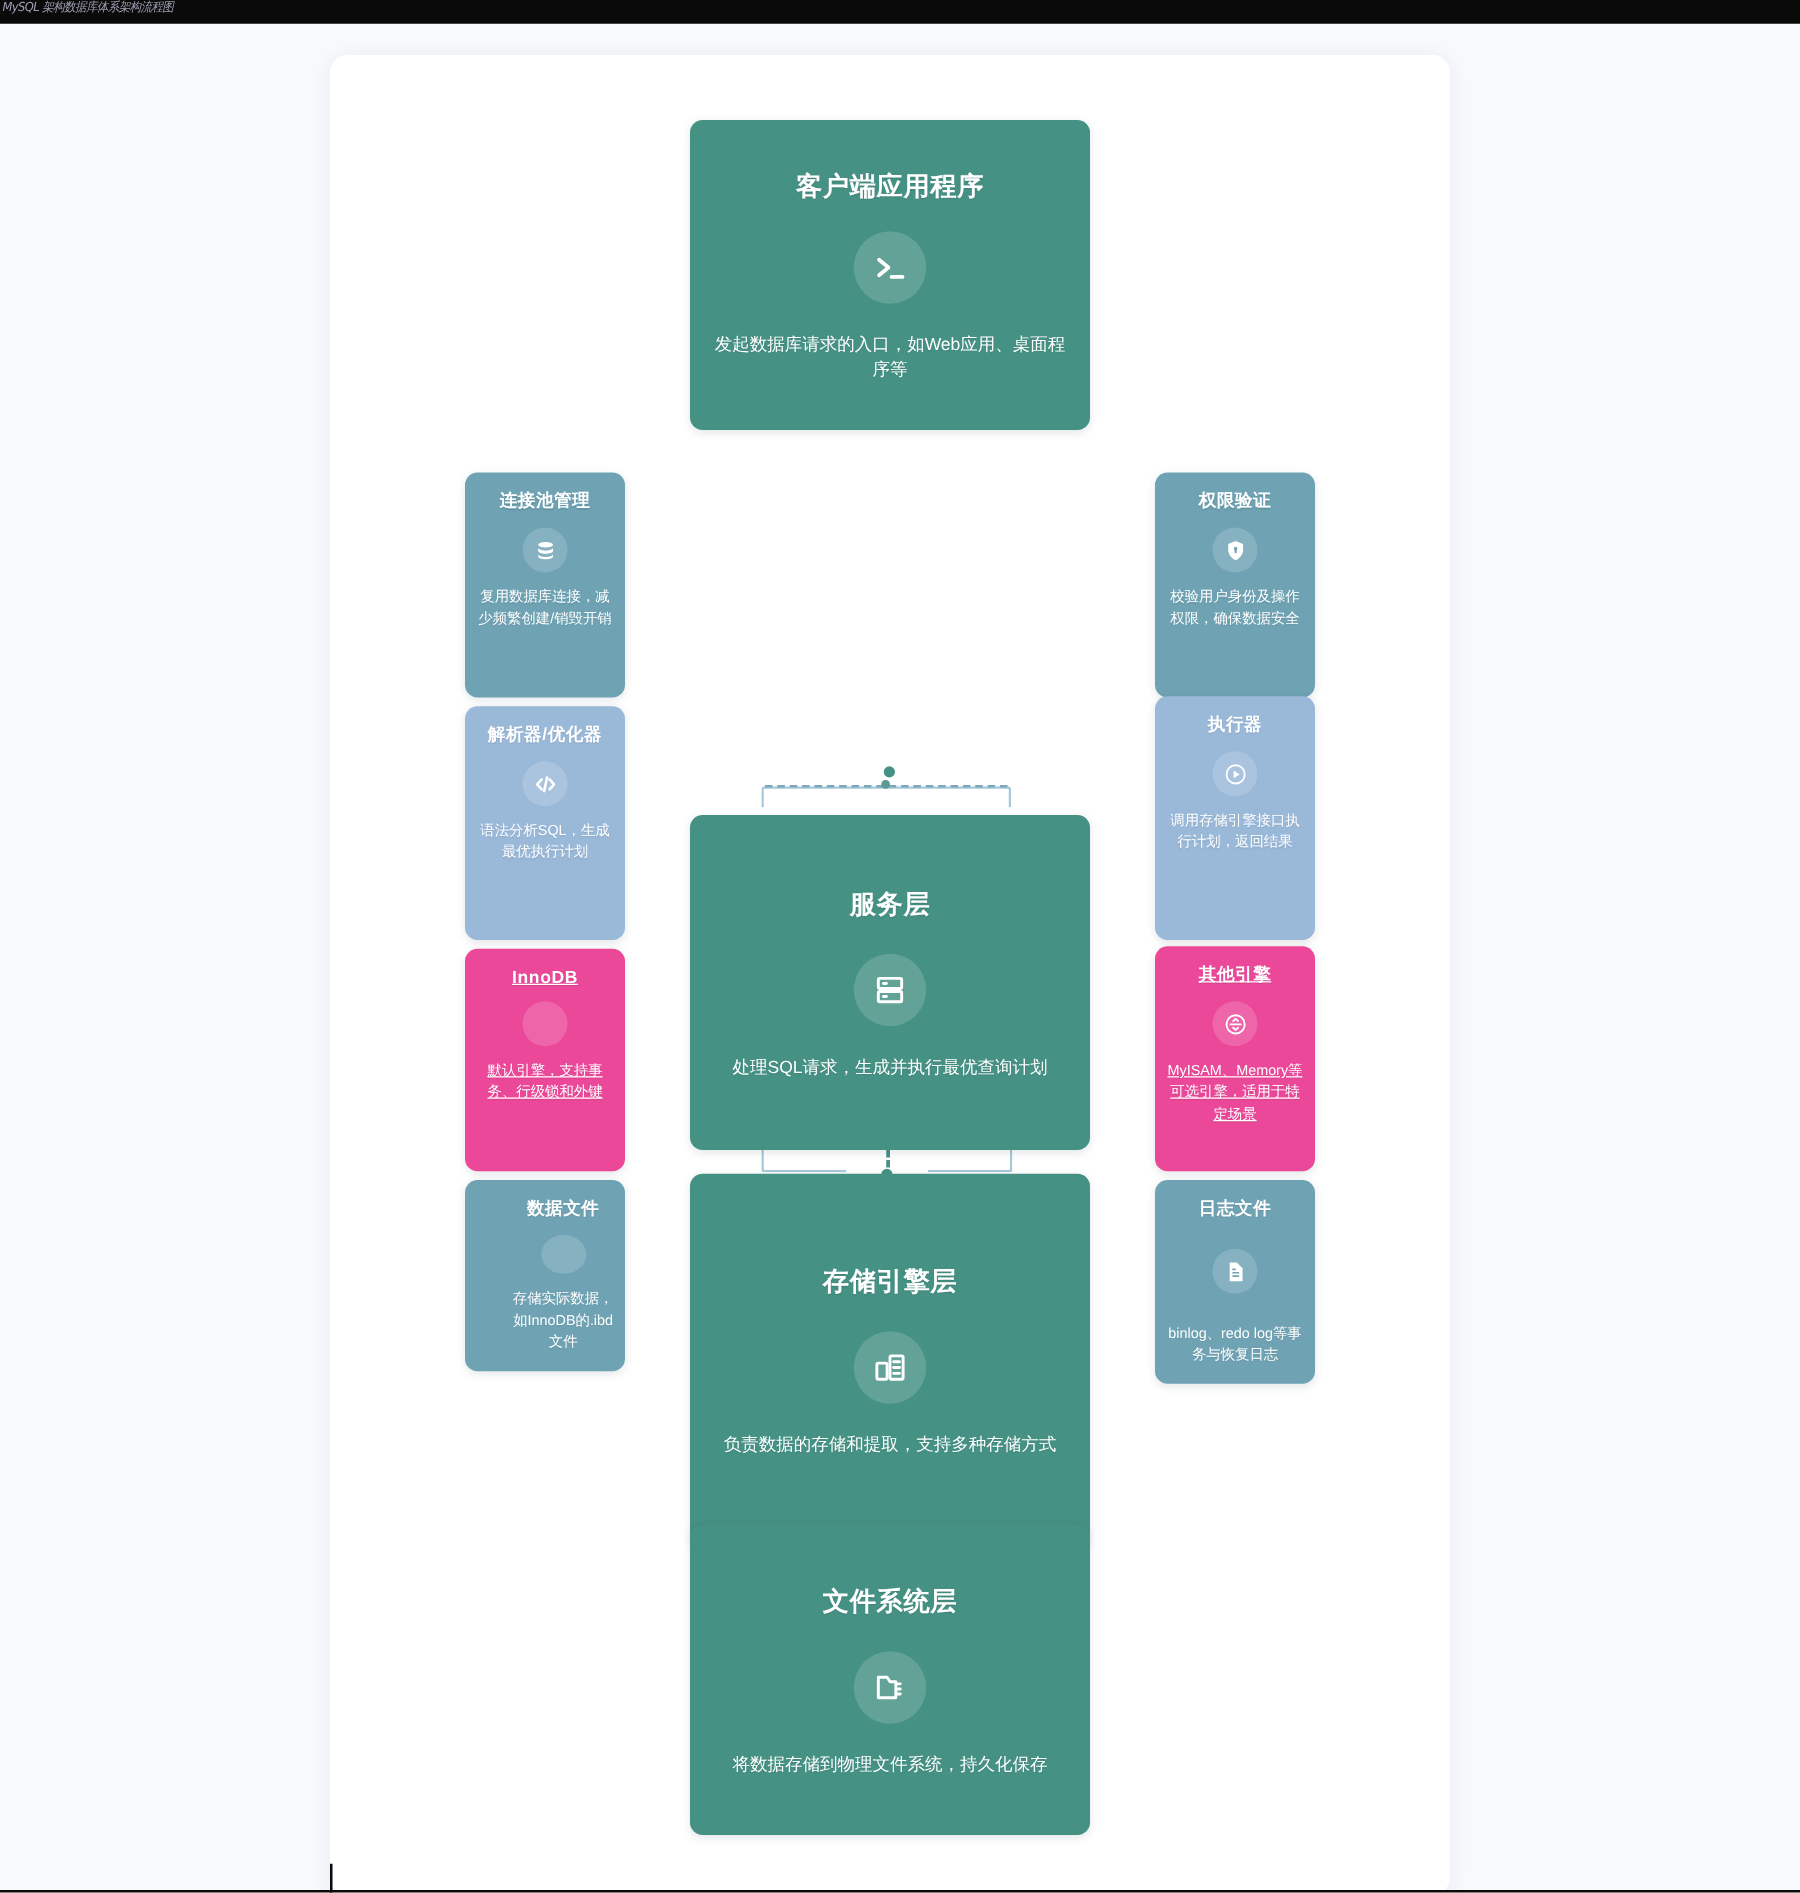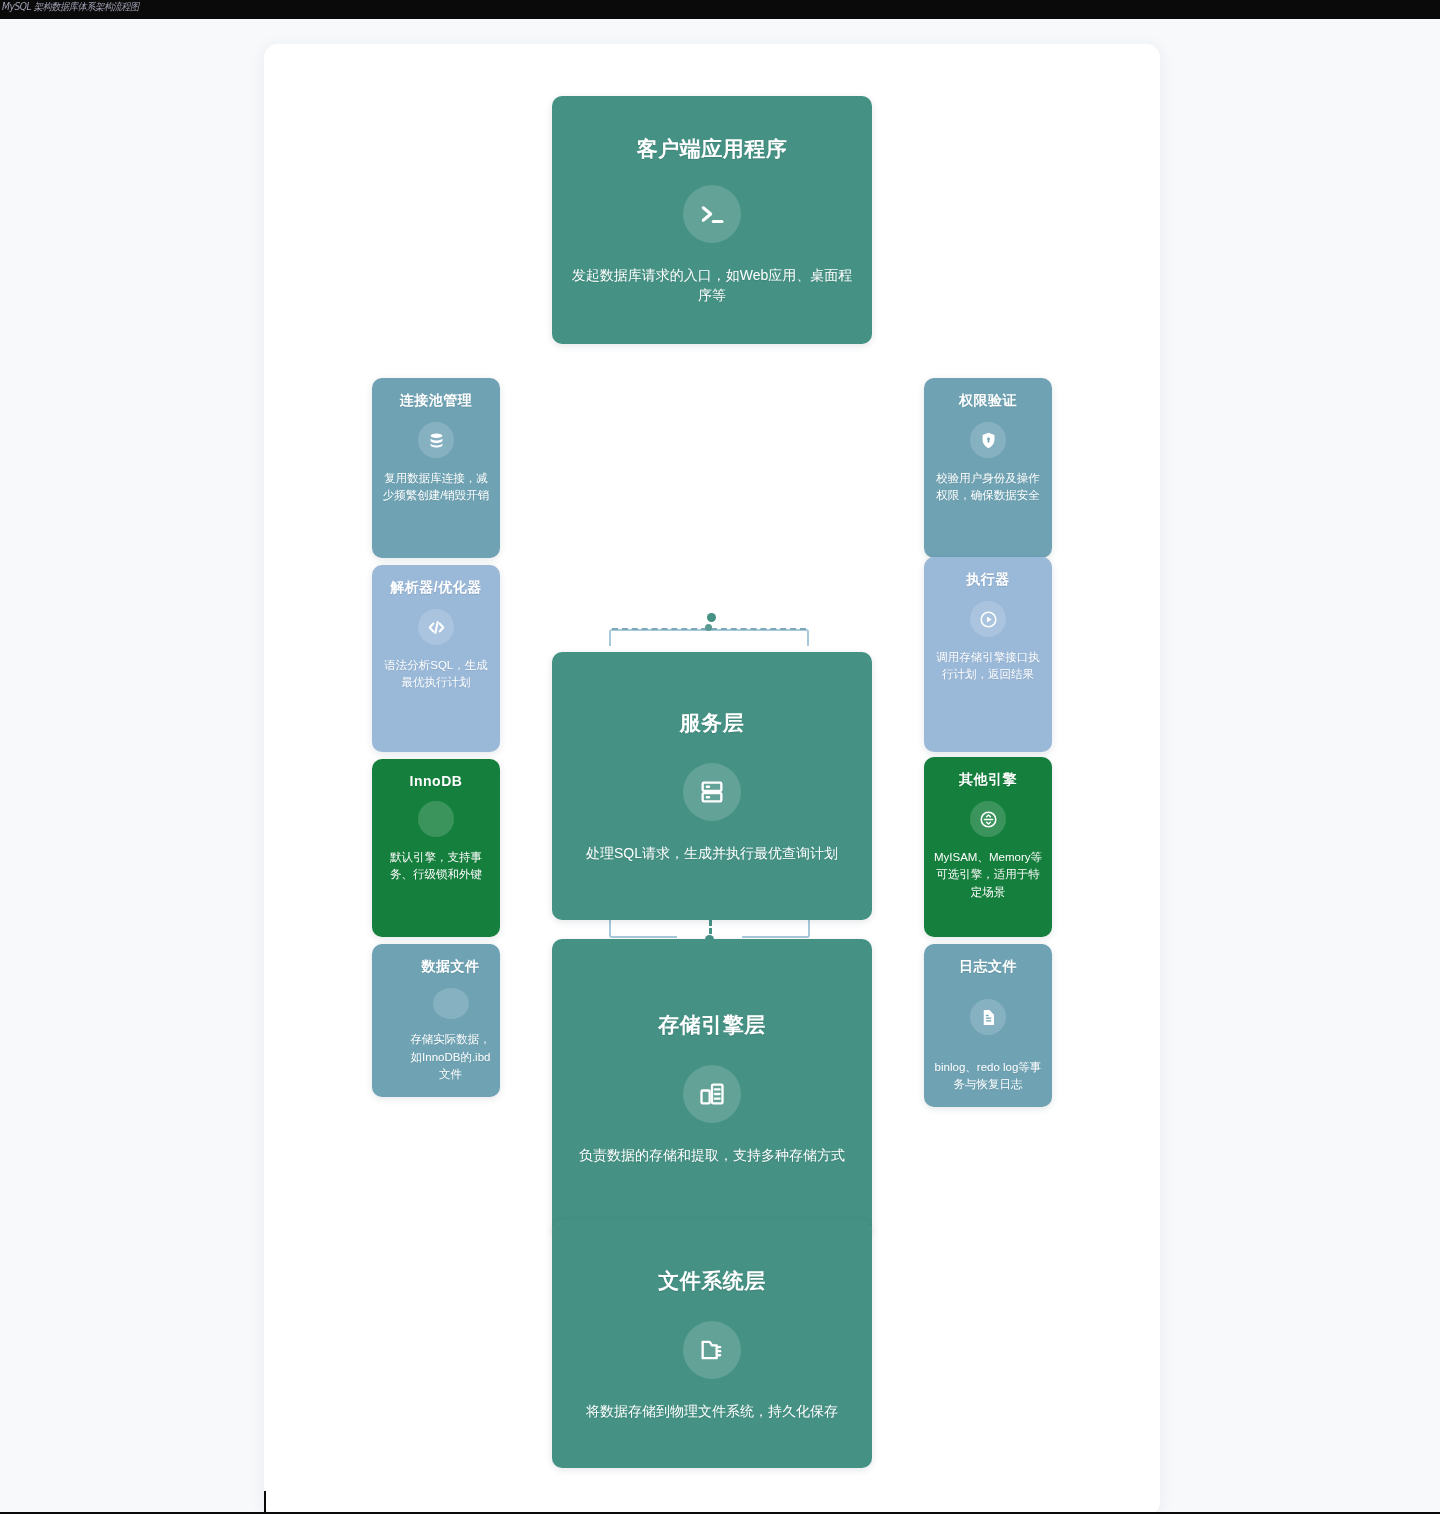--- a/index.html
+++ b/index.html
@@ -127,21 +127,21 @@
   }
   .side-node .node-title { font-size: 14px; margin-bottom: 12px; }
   .side-node .icon-bubble { width: 36px; height: 36px; margin-bottom: 12px; }
   .side-node .node-desc { font-size: 11.5px; line-height: 1.5; }
 
   .side-left  { left: 108px; }
   .side-right { left: 660px; }
 
   .tone-steel   { background: #6fa3b4; }
   .tone-peri    { background: #9ab8d8; }
-  .tone-pale    { background: #15803d; }
+  .tone-pale    { background: #ec4899; text-decoration: underline; }
 
   #side-pool     { top: 334px; height: 180px; }
   #side-parser   { top: 521px; height: 187px; }
   #side-innodb   { top: 715px; height: 178px; }
   #side-datafile { top: 900px; height: 153px; padding-left: 37px; }
 
   #side-auth     { top: 334px; height: 180px; }
   #side-executor { top: 513px; height: 195px; }
   #side-other    { top: 713px; height: 180px; }
   #side-logfile  { top: 900px; height: 163px; justify-content: space-between; }

